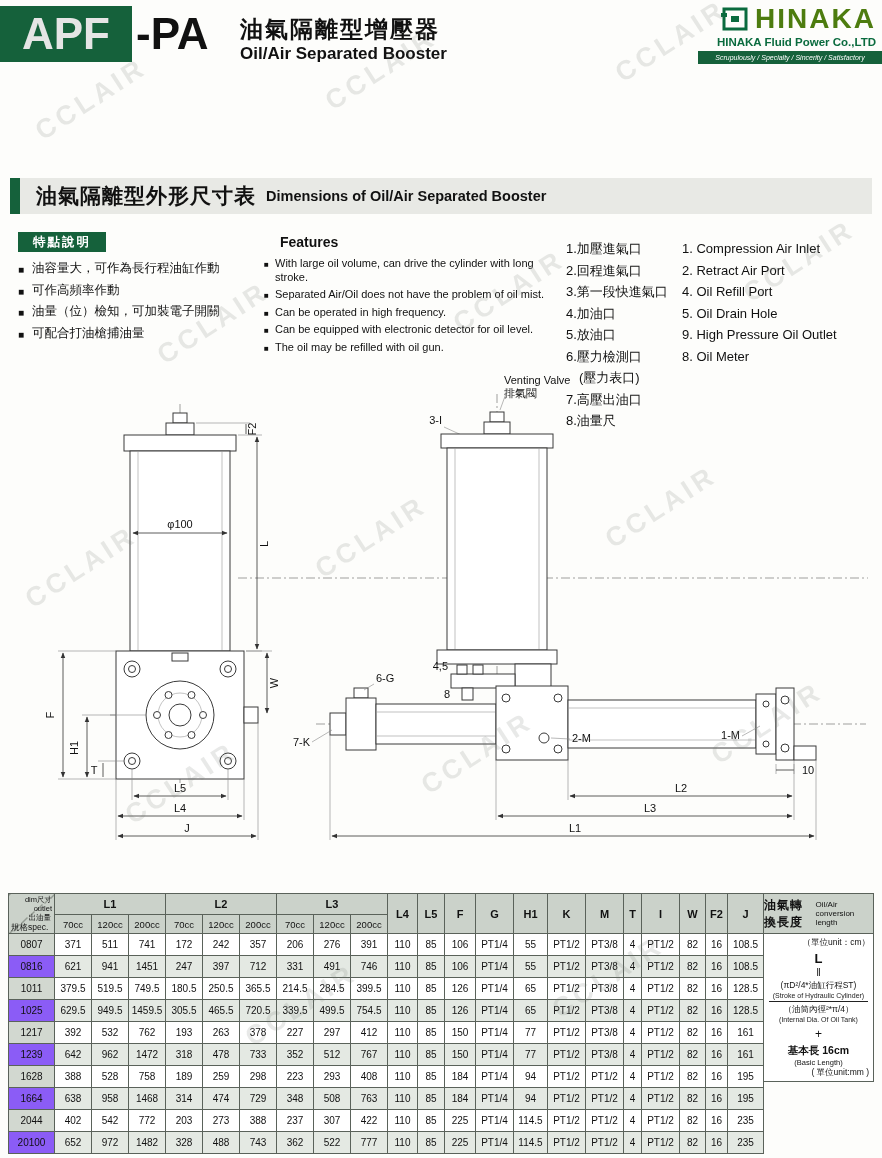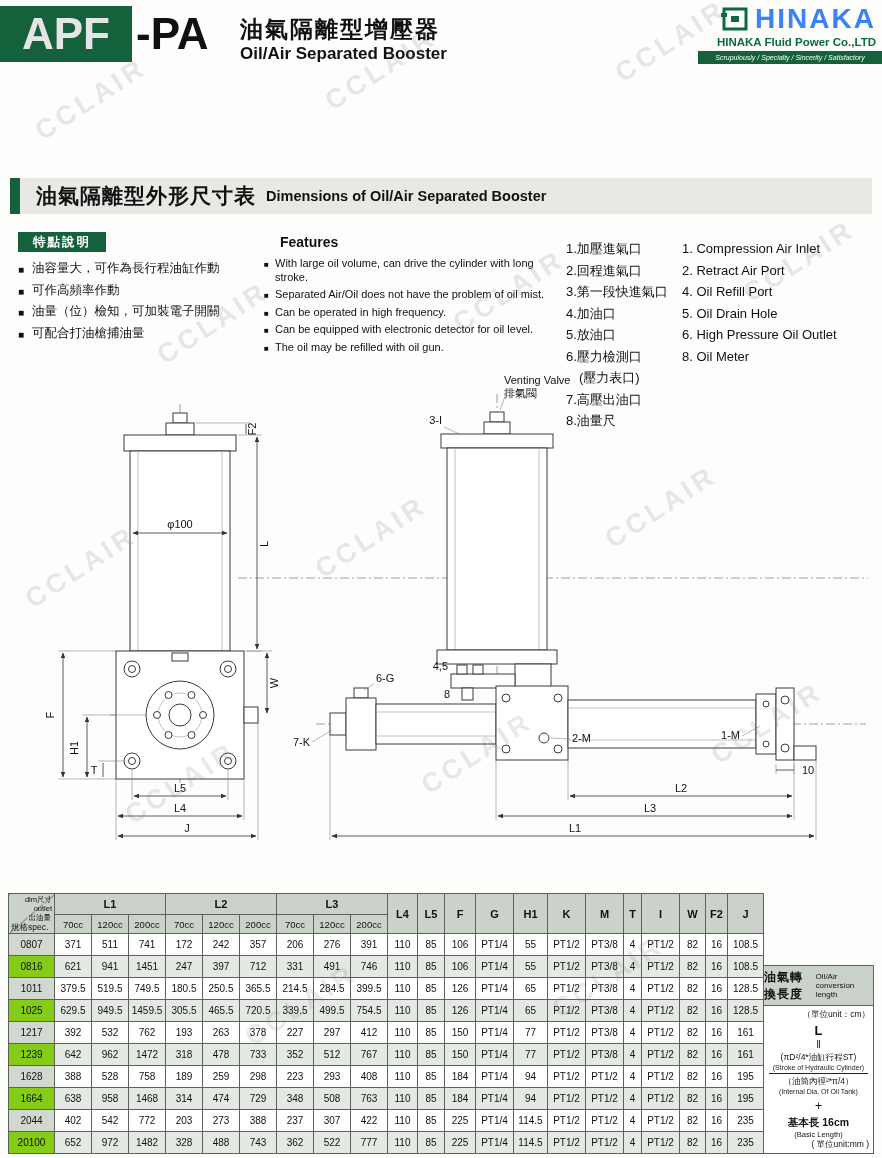--- a/index.html
+++ b/index.html
@@ -12,21 +12,21 @@
   
   .wm{position:absolute;font-size:27px;font-weight:bold;letter-spacing:4px;
       color:rgba(110,120,112,0.16);transform:rotate(-33deg);z-index:6;pointer-events:none;}
   
   #apf-box{left:0;top:6px;width:132px;height:56px;background:#15613b;color:#e5e5e5;
       display:flex;align-items:center;justify-content:center;font-size:44px;font-weight:bold;}
   #pa{left:136px;top:6px;height:56px;display:flex;align-items:center;font-size:44px;font-weight:bold;}
   #title-zh{left:240px;top:14px;font-size:23px;font-weight:bold;letter-spacing:2px;}
   #title-en{left:240px;top:44px;font-size:17px;font-weight:bold;}
   #logo-row{right:6px;top:6px;display:flex;align-items:center;gap:6px;}
-  #brand{color:#3b82f6;font-size:28px;font-weight:bold;letter-spacing:2px;line-height:26px;}
+  #brand{color:#4d7c0f;font-size:28px;font-weight:bold;letter-spacing:2px;line-height:26px;}
   #brand-sub{right:6px;top:36px;color:#0a6b3e;font-size:11.5px;font-weight:bold;}
   #tagline{right:0;top:51px;width:184px;height:13px;background:#15613b;color:#fff;
       font-size:7px;font-style:italic;display:flex;align-items:center;justify-content:center;white-space:nowrap;}
   
   #section-bar{left:10px;top:178px;width:862px;height:36px;background:#e8e9e5;
       display:flex;align-items:center;}
   #section-bar .tab{width:10px;height:36px;background:#15613b;margin-right:16px;}
   #section-zh{font-size:21px;font-weight:bold;letter-spacing:1px;margin-right:10px;}
   #section-en{font-size:14.5px;font-weight:bold;}
   
@@ -46,31 +46,31 @@
   
   #dwg-wrap{left:10px;top:368px;width:862px;height:517px;}
   #dwg .fill{fill:#fff;stroke:#3a3a3a;stroke-width:1;}
   #dwg circle{fill:#fff;stroke:#3a3a3a;stroke-width:1;}
   #dwg .thin{stroke:#999;stroke-width:.6;}
   #dwg .cdash{fill:none;stroke:#777;stroke-width:.7;stroke-dasharray:9 3 2 3;}
   #dwg .dim{stroke:#333;stroke-width:.8;fill:none;}
   #dwg .ext{stroke:#888;stroke-width:.6;}
   #dwg text{font-size:11px;fill:#111;}
   
-  #table-wrap{left:8px;top:893px;width:866px;display:flex;align-items:flex-end;z-index:2;}
+  #table-wrap{left:8px;top:893px;width:866px;display:flex;align-items:flex-start;z-index:2;}
   #spec-table{border-collapse:collapse;table-layout:fixed;background:#fff;}
   #spec-table th,#spec-table td{border:1px solid #5a625a;padding:0;text-align:center;
       font-size:10px;height:21px;overflow:hidden;white-space:nowrap;}
   #spec-table thead th{background:#cbd2ca;}
   #spec-table thead tr:first-child th{height:20px;font-size:11px;}
   #spec-table thead tr:last-child th{height:18px;font-size:9.5px;font-weight:normal;}
   #spec-table th.sgl{font-size:10.5px;}
   #spec-table td.spec{background:#d2d8d0;}
   #spec-table tr.alt td{background:#e4e9e3;}
-  #spec-table tr.alt td.spec{background:#84cc16;margin-left:24px;}
+  #spec-table tr.alt td.spec{background:#8b5cf6;margin-left:24px;}
   th.corner{position:relative;
       background:linear-gradient(to bottom right,#cbd2ca 49.5%,#5a625a 49.5%,#5a625a 50.5%,#cbd2ca 50.5%) !important;}
   th.corner span{position:absolute;font-size:7.5px;font-weight:normal;line-height:8px;}
   .c-tr{top:2px;right:2px;} .c-mr{top:11px;right:2px;} .c-br{bottom:11px;right:3px;} .c-bl{bottom:2px;left:2px;font-size:8.5px !important;}
   
   #right-panel{width:111px;margin-left:-1px;border:1px solid #5a625a;background:#fff;
       display:flex;flex-direction:column;box-sizing:border-box;}
   .rp-head{height:39px;background:#cbd2ca;border-bottom:1px solid #5a625a;
       display:flex;align-items:center;justify-content:center;}
   .rp-title-zh{font-size:12px;font-weight:bold;letter-spacing:1px;}
@@ -139,21 +139,21 @@
     <div class="port-item">6.壓力檢測口
 　(壓力表口)</div>
     <div class="port-item">7.高壓出油口</div>
     <div class="port-item">8.油量尺</div>
   </div>
 <div class="abs ports" id="ports-en">
     <div class="port-item">1. Compression Air Inlet</div>
     <div class="port-item">2. Retract Air Port</div>
     <div class="port-item">4. Oil Refill Port</div>
     <div class="port-item">5. Oil Drain Hole</div>
-    <div class="port-item">6. High Pressure Oil Outlet</div>
+    <div class="port-item">9. High Pressure Oil Outlet</div>
     <div class="port-item">8. Oil Meter</div>
   </div>
 
 <div class="abs" id="dwg-wrap">
 <svg id="dwg" width="862" height="517" viewBox="0 0 862 517">
   <defs>
     <marker id="ar" viewBox="0 0 10 10" refX="9" refY="5" markerWidth="7" markerHeight="7" orient="auto-start-reverse">
       <path d="M0,1 L10,5 L0,9 z" fill="#333"></path>
     </marker>
   </defs>

